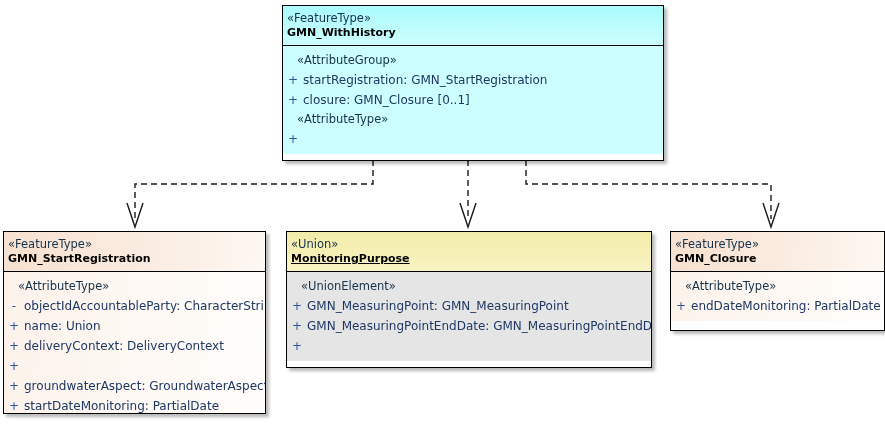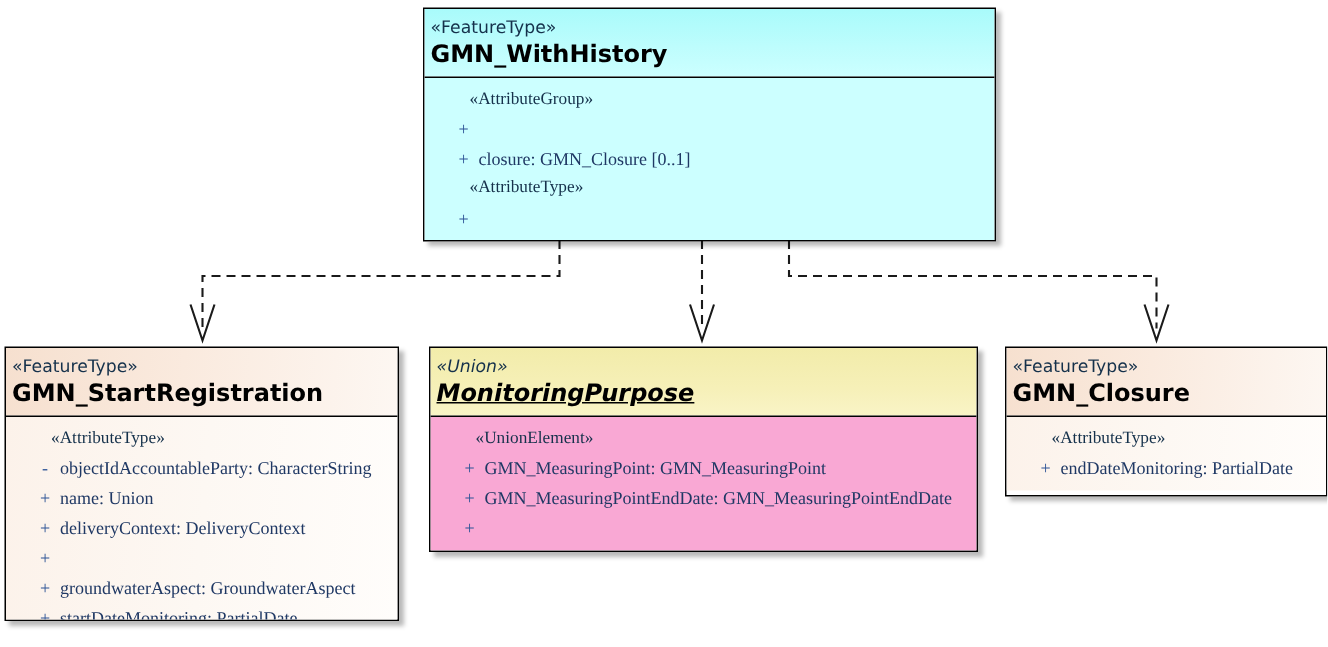--- a/index.html
+++ b/index.html
@@ -30,32 +30,31 @@
     text-align: left;
     padding: 5px 4px 5px 4px;
     line-height: 1.28;
   }
   .stereo {
     font-size: 11.5px;
     color: #15314b;
     white-space: nowrap;
   }
   .cls-name {
-    font-size: 16px;
+    font-size: 11px;
     font-weight: bold;
     color: #000000;
     white-space: nowrap;
   }
   .cls-name.underline {
     text-decoration: underline;
   }
   .uml-body {
     box-sizing: border-box;
-    padding: 5px 0 5px 16px;
-    font-family: Liberation Serif, serif;
+    padding: 5px 0 5px 0;
   }
 
   
   .group-label {
     font-size: 11.5px;
     color: #15314b;
     padding: 1px 0 1px 14px;
     line-height: 1.5;
     white-space: nowrap;
   }
@@ -79,22 +78,22 @@
     white-space: nowrap;
   }
 
   
   .theme-cyan .uml-header { background: linear-gradient(180deg,#a9fbfb 0%, #bdfdfd 55%, #ccffff 100%); }
   .theme-cyan .uml-body   { background: #ccffff; }
 
   .theme-peach .uml-header { background: linear-gradient(95deg,#f6e0cf 0%, #faeade 45%, #fdf7f2 100%); }
   .theme-peach .uml-body   { background: linear-gradient(95deg,#fcf2ea 0%, #fdf8f3 50%, #fffdfb 100%); }
 
-  .theme-yellow .uml-header { background: linear-gradient(180deg,#f2ecaa 0%, #f6f0b8 60%, #f9f4c6 100%); font-style: italic; }
-  .theme-yellow .uml-body   { background: #f9a8d4; }
+  .theme-yellow .uml-header { background: linear-gradient(180deg,#f2ecaa 0%, #f6f0b8 60%, #f9f4c6 100%); }
+  .theme-yellow .uml-body   { background: #e5e5e5; }
 
   
   .conn-svg {
     position: absolute;
     left: 0;
     top: 0;
     width: 885px;
     height: 431px;
     pointer-events: none;
   }
@@ -124,20 +123,21 @@
 
   <div class="uml-class theme-cyan" style="left:282px; top:5px; width:382px; height:156px;">
     <div class="uml-header">
       <div class="stereo">«FeatureType»</div>
       <div class="cls-name">GMN_WithHistory</div>
     </div>
     <div class="uml-body">
       <div class="group-label">«AttributeGroup»</div>
       <div class="feat">
         <span class="vis">+</span>
+        <span class="feat-text">startRegistration: GMN_StartRegistration</span>
       </div>
       <div class="feat">
         <span class="vis">+</span>
         <span class="feat-text">closure: GMN_Closure [0..1]</span>
       </div>
       <div class="group-label">«AttributeType»</div>
       <div class="feat">
         <span class="vis">+</span>
       </div>
     </div>

